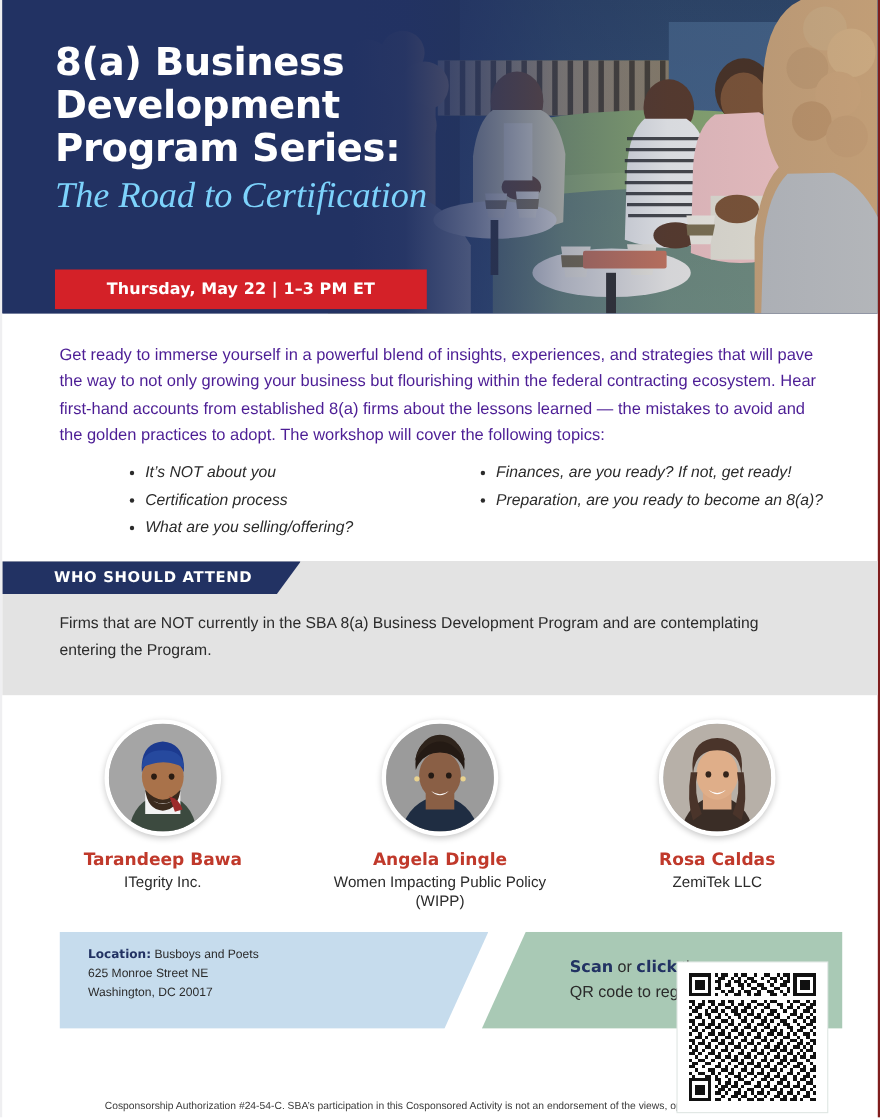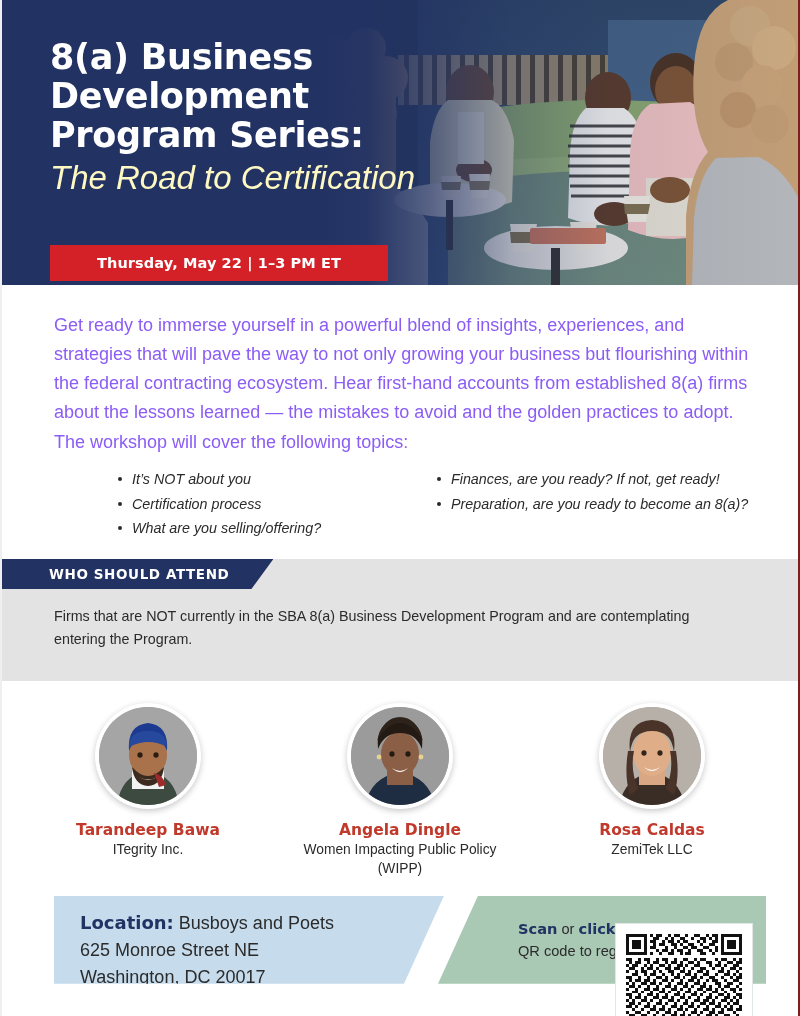--- a/index.html
+++ b/index.html
@@ -65,24 +65,24 @@
   .hero-title {
     font-family: "DejaVu Sans", sans-serif;
     font-weight: bold;
     font-size: 35px;
     line-height: 1.12;
     color: #ffffff;
     letter-spacing: -0.3px;
     margin: 0;
   }
   .hero-subtitle {
-    font-family: Liberation Sans, sans-serif;
+    font-family: Liberation Serif, serif;
     font-style: italic;
     font-size: 33px;
-    color: #fef9c3;
+    color: #7dd3fc;
     margin: 4px 0 0 0;
     line-height: 1.1;
     white-space: nowrap;
   }
   .hero-ribbon {
     position: absolute;
     left: 48px;
     top: 222px;
     width: 338px;
     height: 36px;
@@ -100,23 +100,23 @@
     color: #ffffff;
     letter-spacing: 0.1px;
   }
 
   
   .intro {
     padding: 26px 44px 0 52px;
   }
   .intro p {
     margin: 0;
-    font-size: 18px;
+    font-size: 15px;
     line-height: 1.62;
-    color: #8b5cf6;
+    color: #4c1d95;
   }
   .bullets {
     display: flex;
     margin-top: 10px;
     padding-left: 62px;
     font-style: italic;
   }
   .bullet-col {
     width: 50%;
   }
@@ -240,21 +240,21 @@
     left: 384px;
     top: 0;
     width: 328px;
     height: 88px;
     background: #a9c9b5;
     clip-path: polygon(40px 0, 100% 0, 100% 100%, 0 100%);
     box-sizing: border-box;
     padding: 22px 0 0 80px;
   }
   .loc-line {
-    font-size: 18px;
+    font-size: 11px;
     line-height: 1.52;
     color: #2b2b2b;
   }
   .loc-line b { color: #223263; font-family: "DejaVu Sans", sans-serif; }
   .scan-line {
     font-size: 14.6px;
     line-height: 1.5;
     color: #2b2b2b;
   }
   .scan-line b { color: #223263; font-family: "DejaVu Sans", sans-serif; }

